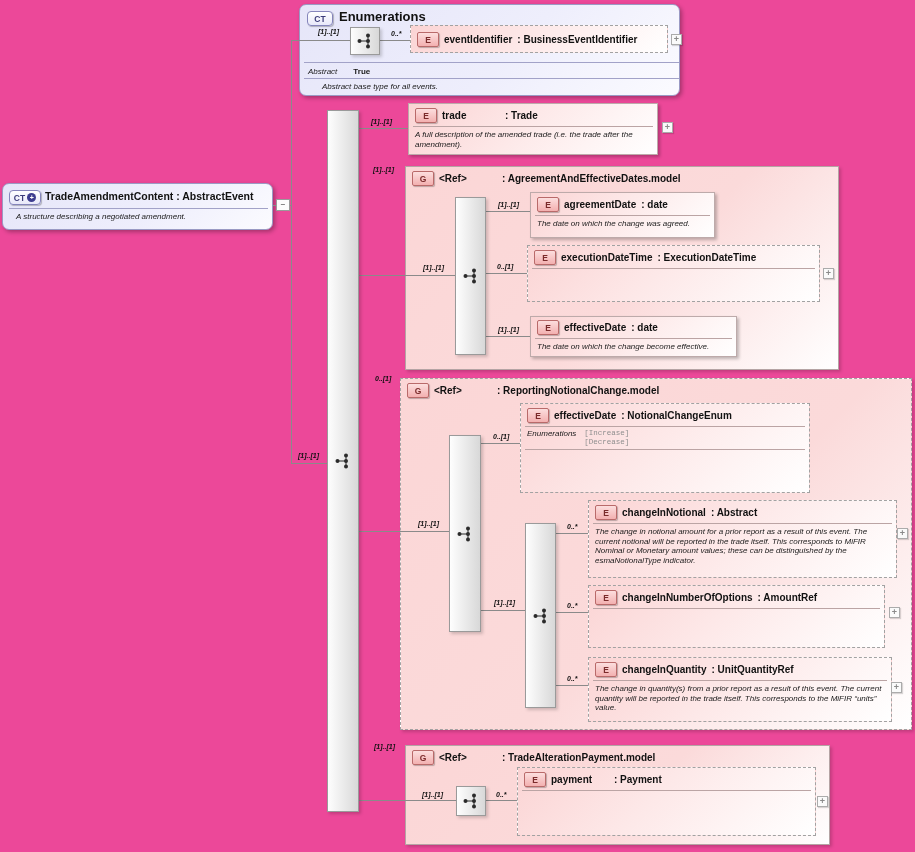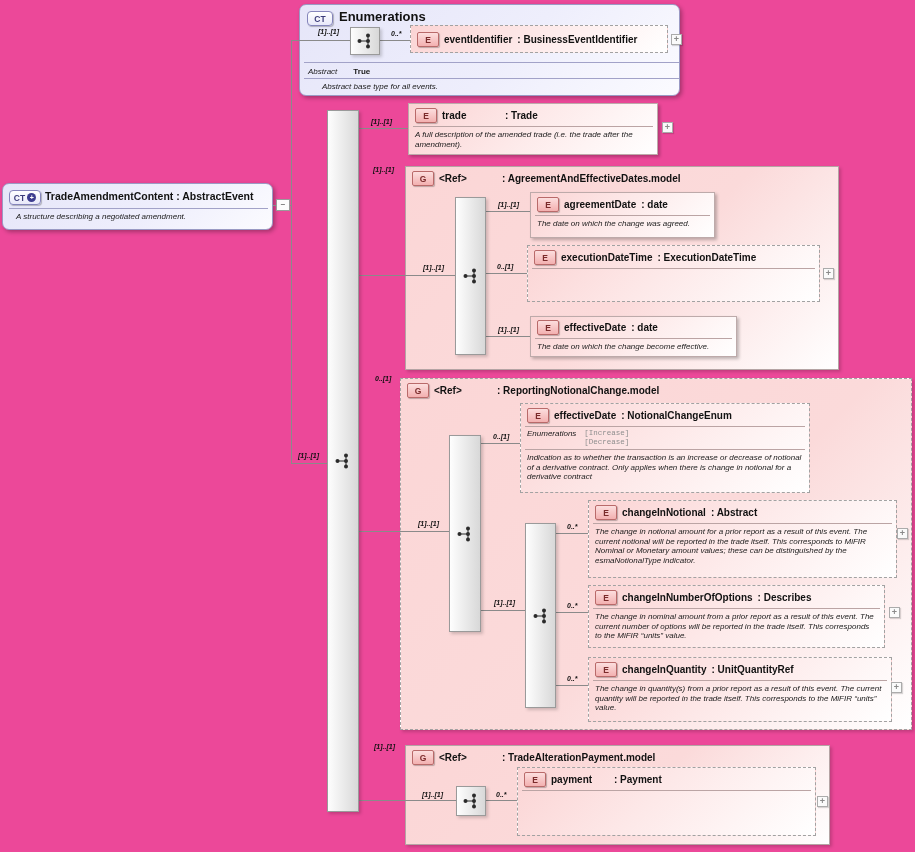--- a/index.html
+++ b/index.html
@@ -269,42 +269,40 @@
     </div>
     <div class="sep"></div>
     <div class="enumrow">
       <span class="enumlabel">Enumerations</span>
       <span class="enumvals">
         <span>[Increase]</span>
         <span>[Decrease]</span>
       </span>
     </div>
     <div class="sep"></div>
-    <div class="desc">Indication as to whether the transaction is an increase or decrease of notional of a derivative contract. Only applies when there is change in notional for a derivative contract</div>
   </div>
 
   <div class="ebox dashed" style="left:588px;top:500px;width:309px;height:78px;">
     <div class="trow">
       <span class="badge e">E</span>
       <span class="nm">changeInNotional</span>
       <span class="ty">: Abstract</span>
     </div>
     <div class="sep"></div>
     <div class="desc">The change in notional amount for a prior report as a result of this event. The current notional will be reported in the trade itself. This corresponds to MiFIR Nominal or Monetary amount values; these can be distinguished by the esmaNotionalType indicator.</div>
   </div>
   <div class="plus" style="left:897px;top:528px;">+</div>
 
   <div class="ebox dashed" style="left:588px;top:585px;width:297px;height:63px;">
     <div class="trow">
       <span class="badge e">E</span>
       <span class="nm">changeInNumberOfOptions</span>
-      <span class="ty">: Describes</span>
-    </div>
-    <div class="sep"></div>
-    <div class="desc">The change in nominal amount from a prior report as a result of this event. The current number of options will be reported in the trade itself. This corresponds to the MiFIR “units” value.</div>
+      <span class="ty">: AmountRef</span>
+    </div>
+    <div class="sep"></div>
   </div>
   <div class="plus" style="left:889px;top:607px;">+</div>
 
   <div class="ebox dashed" style="left:588px;top:657px;width:304px;height:65px;">
     <div class="trow">
       <span class="badge e">E</span>
       <span class="nm">changeInQuantity</span>
       <span class="ty">: UnitQuantityRef</span>
     </div>
     <div class="sep"></div>

